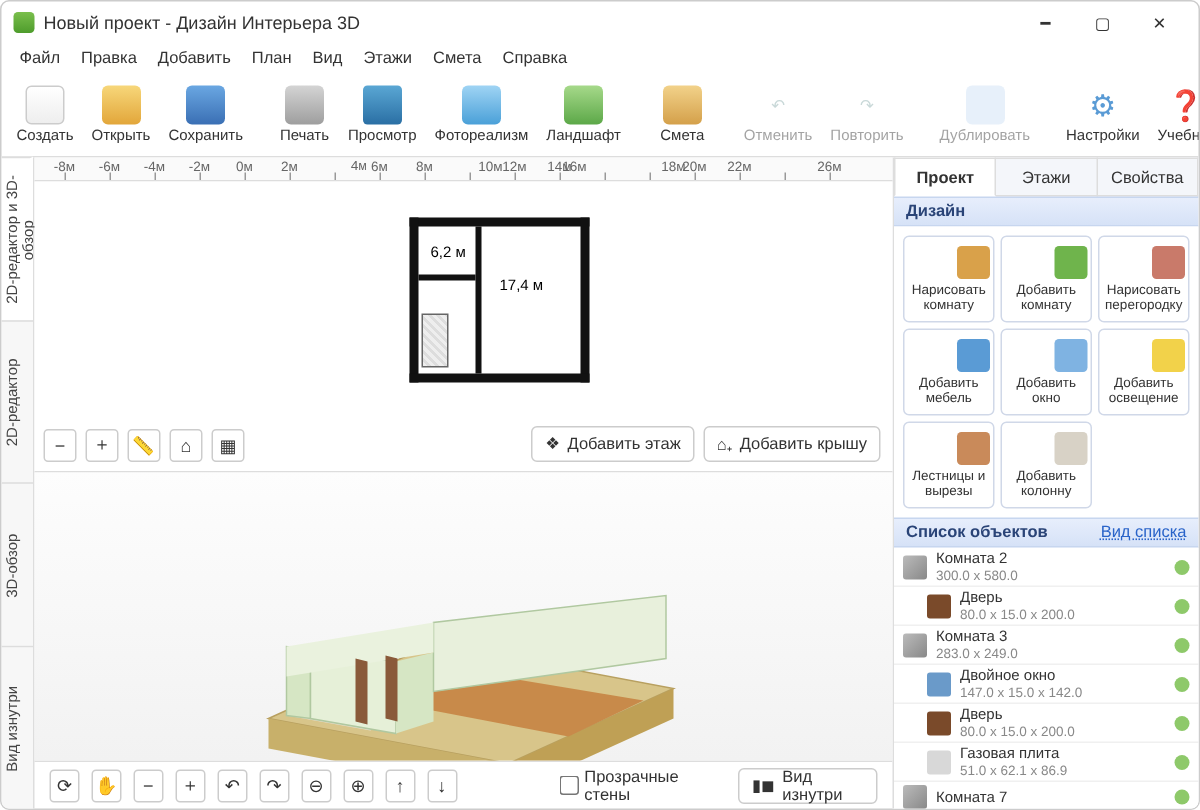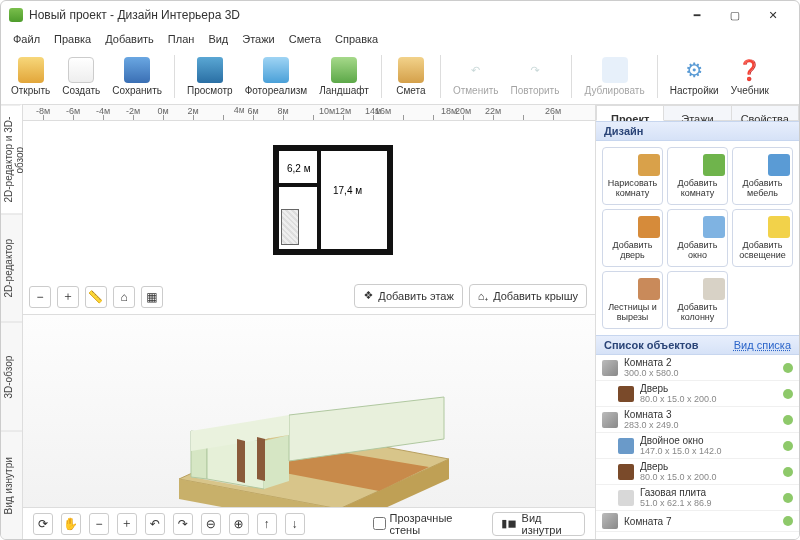--- a/index.html
+++ b/index.html
@@ -31,21 +31,21 @@
 .plan-room .wall { position:absolute; background:#111; }
 .plan-lbl { position:absolute; font-size:10px; color:#000; white-space:nowrap; }
 .plan-tools { position:absolute; left:6px; bottom:6px; display:flex; gap:6px; }
 .mini-btn { width:22px; height:22px; border:1px solid #ccc; border-radius:3px; background:#fff; display:flex; align-items:center; justify-content:center; font-size:12px;}
 .plan-right { position:absolute; right:8px; bottom:6px; display:flex; gap:6px; }
 .pill-btn { height:24px; border:1px solid #ccc; border-radius:4px; background:#fff; display:flex; align-items:center; gap:5px; padding:0 8px; font-size:11px; }
 .view3d { flex: 1; position: relative; background: linear-gradient(#fdfdfd, #f2f2f2); overflow:hidden; min-height:160px;}
 .floor3d { position:absolute; left:50%; top:62%; transform:translate(-50%,-50%); }
 .bottombar { height: 32px; border-top: 1px solid #ddd; display:flex; align-items:center; padding:0 10px; gap:8px; }
 .rightpanel { width: 204px; border-left: 1px solid #ddd; display:flex; flex-direction:column; background:#fafcff; }
-.rtabs { display:flex; height:16px;border-radius:12px; }
+.rtabs { display:flex; height:26px;border-radius:12px; }
 .rtab { flex:1; text-align:center; line-height:26px; font-size:11px; border:1px solid #ddd; border-left:none; background:#f4f6fa; }
 .rtab:first-child{border-left:1px solid #ddd;}
 .rtab.active { background:#fff; border-bottom-color:#fff; font-weight:600;}
 .rsection-h { background:linear-gradient(#e7eefc,#d6e2f7); border-top:1px solid #c7d6ef; border-bottom:1px solid #c7d6ef; padding:3px 8px; font-size:11px; font-weight:600; color:#2a4477; display:flex; justify-content:space-between; align-items:center;}
 .design-grid { display:grid; grid-template-columns:repeat(3,1fr); gap:4px; padding:6px; background:#fff; }
 .dcard { border:1px solid #d0d8e8; border-radius:4px; background:#fff; display:flex; flex-direction:column; align-items:flex-end; justify-content:center; padding:5px 2px; gap:3px; height:58px;}
 .dcard .dico { width:22px; height:22px; border-radius:3px; }
 .dcard .dlbl { font-size:9px; text-align:center; line-height:1.1; color:#333;}
 .objlist { flex:1; overflow:auto; background:#fff; }
 .objitem { display:flex; align-items:center; gap:6px; padding:2px 6px; font-size:10px; border-bottom:1px solid #f0f0f0;}
@@ -77,34 +77,38 @@
   <span>План</span>
   <span>Вид</span>
   <span>Этажи</span>
   <span>Смета</span>
   <span>Справка</span>
 </div>
 
 <div class="toolbar">
   <div class="tb-group">
     <div class="tb-btn">
+        <div class="tb-ico" style="background:linear-gradient(#fff,#eee);border:1px solid #ccc"></div>
+        <div class="tb-lbl">Создать</div>
+      </div>
+    <div class="tb-btn">
         <div class="tb-ico" style="background:linear-gradient(#f7d77a,#e2a63a)"></div>
         <div class="tb-lbl">Открыть</div>
       </div>
     <div class="tb-btn">
-        <div class="tb-ico" style="background:linear-gradient(#fff,#eee);border:1px solid #ccc"></div>
-        <div class="tb-lbl">Создать</div>
-      </div>
-    <div class="tb-btn">
         <div class="tb-ico" style="background:linear-gradient(#6aa7e2,#3a6fb4)"></div>
         <div class="tb-lbl">Сохранить</div>
       </div>
   </div>
   <div class="tb-sep"></div>
   <div class="tb-group">
+    <div class="tb-btn">
+        <div class="tb-ico" style="background:linear-gradient(#d4d4d4,#9e9e9e)"></div>
+        <div class="tb-lbl">Печать</div>
+      </div>
     <div class="tb-btn">
         <div class="tb-ico" style="background:linear-gradient(#5aa7d4,#2a6fa4);border-radius:3px"></div>
         <div class="tb-lbl">Просмотр</div>
       </div>
     <div class="tb-btn">
         <div class="tb-ico" style="background:linear-gradient(#9fd4f4,#4aa0d8)"></div>
         <div class="tb-lbl">Фотореализм</div>
       </div>
     <div class="tb-btn">
         <div class="tb-ico" style="background:linear-gradient(#a6d98a,#5ca848)"></div>
@@ -291,26 +295,26 @@
     <div class="design-grid" id="designGrid">
         <div class="dcard">
           <div class="dico" style="background:#d9a14a"></div>
           <div class="dlbl">Нарисовать комнату</div>
         </div>
         <div class="dcard">
           <div class="dico" style="background:#6fb44c"></div>
           <div class="dlbl">Добавить комнату</div>
         </div>
         <div class="dcard">
+          <div class="dico" style="background:#c97a6a"></div>
+          <div class="dlbl">Нарисовать перегородку</div>
+        </div>
+        <div class="dcard">
           <div class="dico" style="background:#5a9bd5"></div>
           <div class="dlbl">Добавить мебель</div>
-        </div>
-        <div class="dcard">
-          <div class="dico" style="background:#d68b3a"></div>
-          <div class="dlbl">Добавить дверь</div>
         </div>
         <div class="dcard">
           <div class="dico" style="background:#7fb3e2"></div>
           <div class="dlbl">Добавить окно</div>
         </div>
         <div class="dcard">
           <div class="dico" style="background:#f2d24a"></div>
           <div class="dlbl">Добавить освещение</div>
         </div>
         <div class="dcard">

